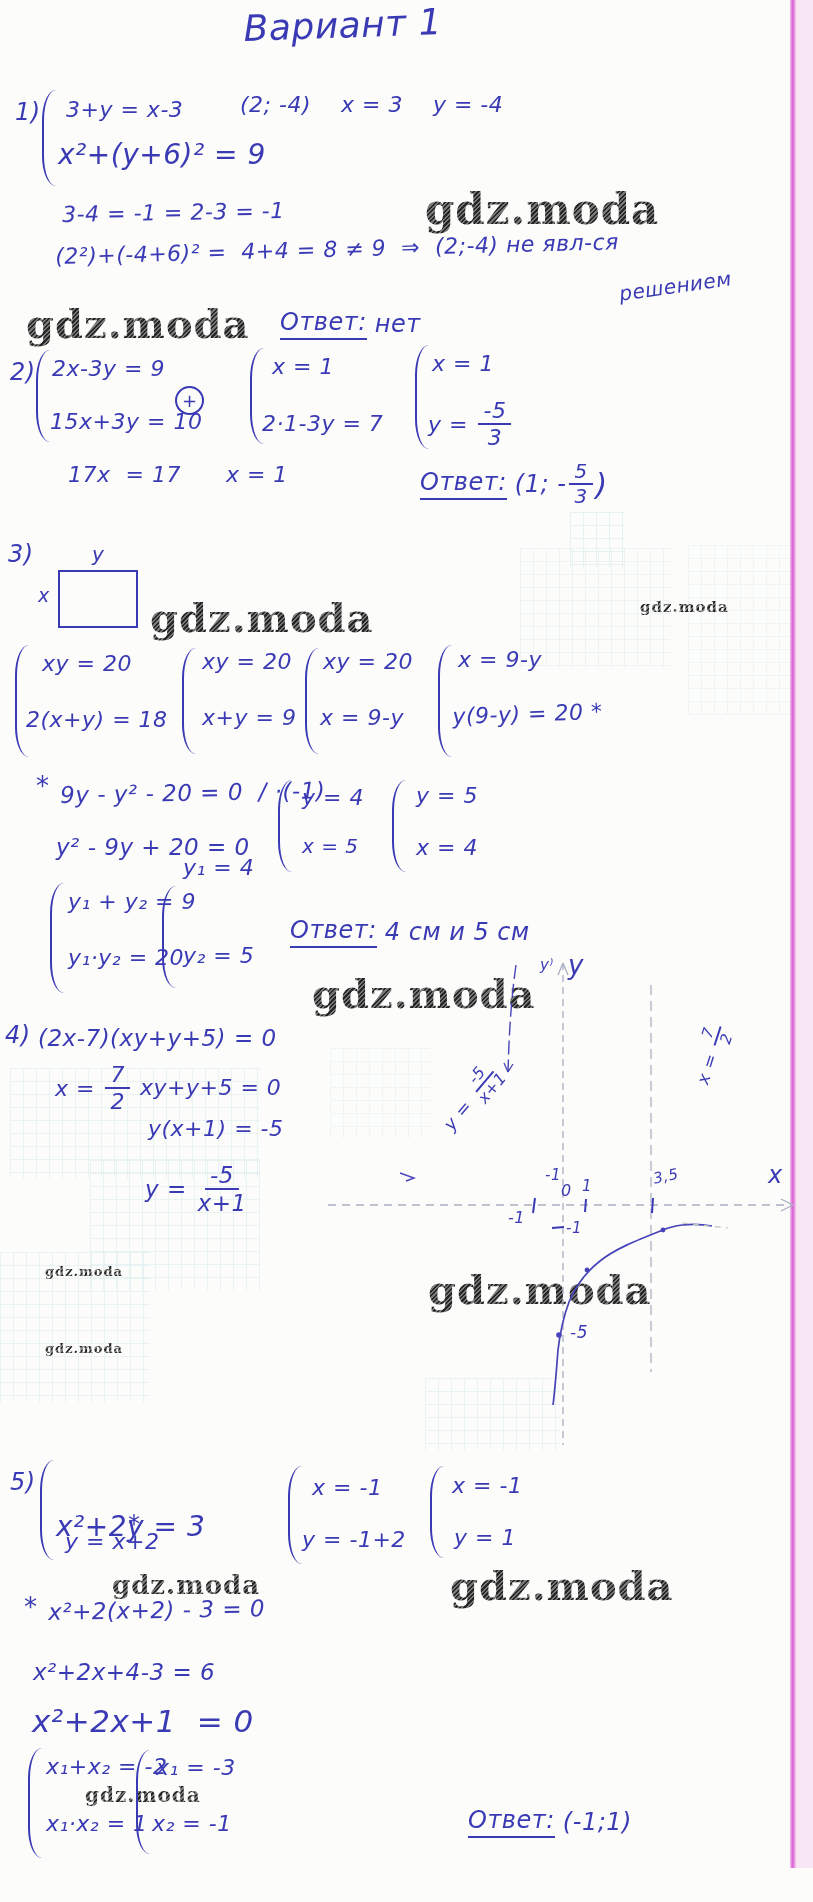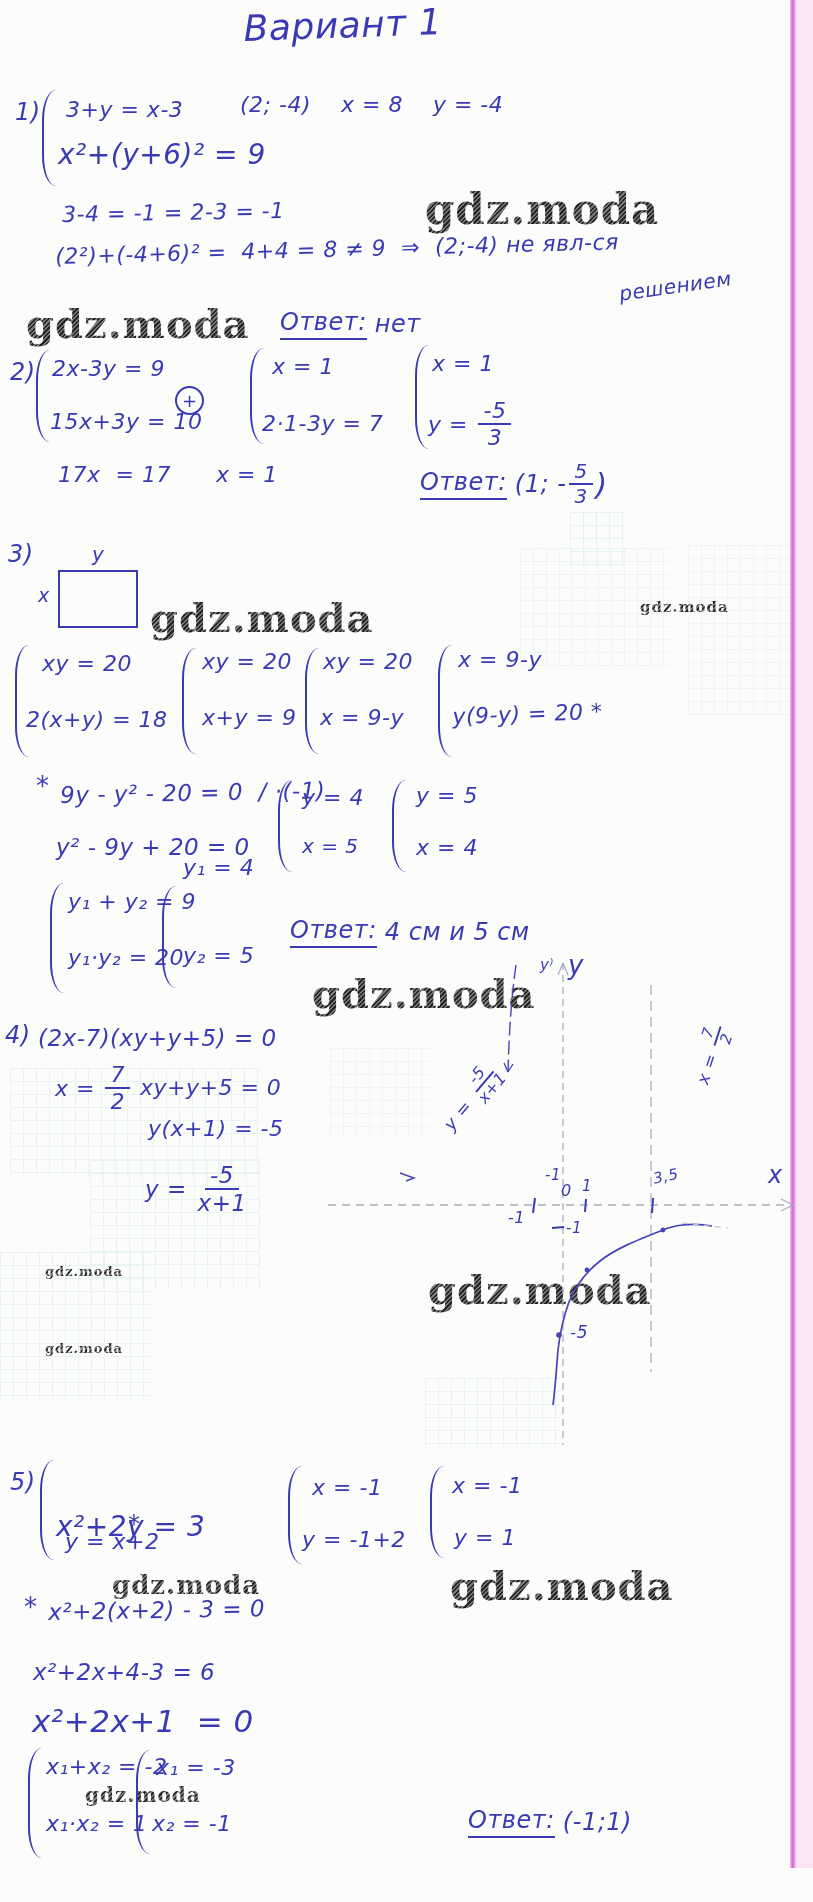--- a/index.html
+++ b/index.html
@@ -63,21 +63,21 @@
   <div class="wm" style="left:112px;top:1570px;font-size:26px">gdz.moda</div>
   <div class="wm" style="left:450px;top:1562px;font-size:40px">gdz.moda</div>
   <div class="wm" style="left:85px;top:1783px;font-size:20px">gdz.moda</div>
 
   <div class="hw" style="left:243px;top:10px;font-size:36px;transform:rotate(-2deg)">Вариант 1</div>
 
   <div class="hw" style="left:15px;top:100px;font-size:24px">1)</div>
   <div class="brace" style="left:42px;top:90px;height:96px"></div>
   <div class="hw" style="left:66px;top:98px;font-size:22px">3+y = x-3</div>
   <div class="hw" style="left:58px;top:140px;font-size:28px">x²+(y+6)² = 9</div>
-  <div class="hw" style="left:240px;top:93px;font-size:22px">(2; -4)    x = 8    y = -4</div>
+  <div class="hw" style="left:240px;top:93px;font-size:22px">(2; -4)    x = 3    y = -4</div>
   <div class="hw" style="left:62px;top:203px;font-size:22px;transform:rotate(-1deg)">3-4 = -1 = 2-3 = -1</div>
   <div class="hw" style="left:55px;top:245px;font-size:22px;transform:rotate(-1.5deg)">(2²)+(-4+6)² =  4+4 = 8 ≠ 9  ⇒  (2;-4) не явл-ся</div>
   <div class="hw" style="left:618px;top:284px;font-size:20px;transform:rotate(-8deg)">решением</div>
   <div class="eqrow" style="left:280px;top:308px;font-size:24px">
     <span class="u">Ответ:</span>
     <span>нет</span>
   </div>
 
   <div class="hw" style="left:10px;top:360px;font-size:24px">2)</div>
   <div class="brace" style="left:36px;top:350px;height:92px"></div>
@@ -91,21 +91,21 @@
   <div class="hw" style="left:262px;top:412px;font-size:22px">2·1-3y = 7</div>
   <div class="brace" style="left:415px;top:345px;height:104px"></div>
   <div class="hw" style="left:432px;top:352px;font-size:22px">x = 1</div>
   <div class="eqrow" style="left:428px;top:398px;font-size:22px">
     <span>y = </span>
     <span class="fr">
       <span class="fn">-5</span>
       <span class="fd">3</span>
     </span>
   </div>
-  <div class="hw" style="left:58px;top:463px;font-size:22px">17x  = 17      x = 1</div>
+  <div class="hw" style="left:68px;top:463px;font-size:22px">17x  = 17      x = 1</div>
   <div class="eqrow" style="left:420px;top:460px;font-size:24px">
     <span class="u">Ответ:</span>
     <span>(1; -</span>
     <span class="fr" style="font-size:20px">
       <span class="fn">5</span>
       <span class="fd">3</span>
     </span>
     <span style="font-size:30px">)</span>
   </div>
 

